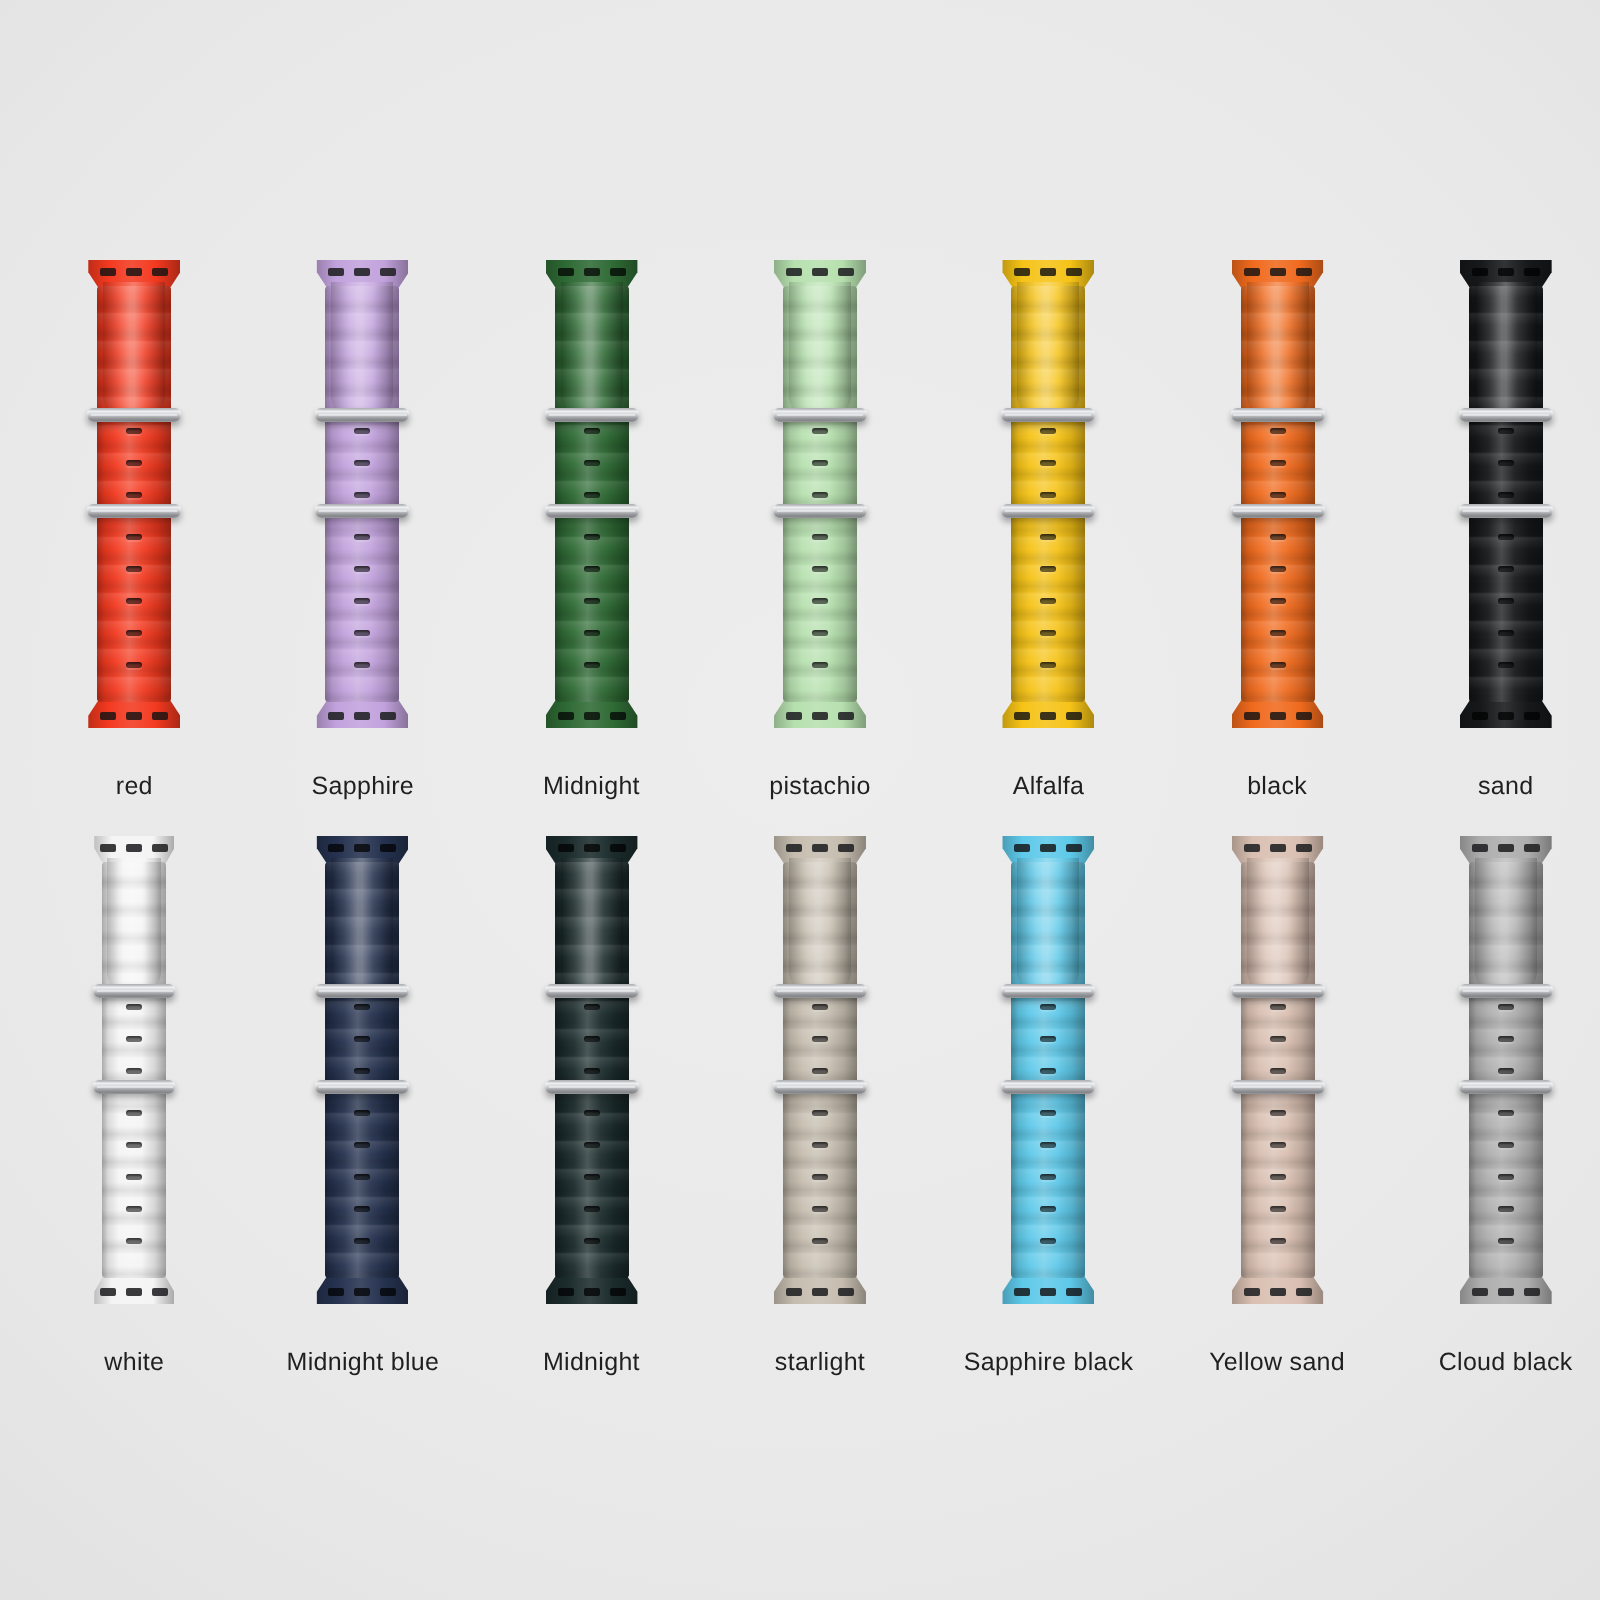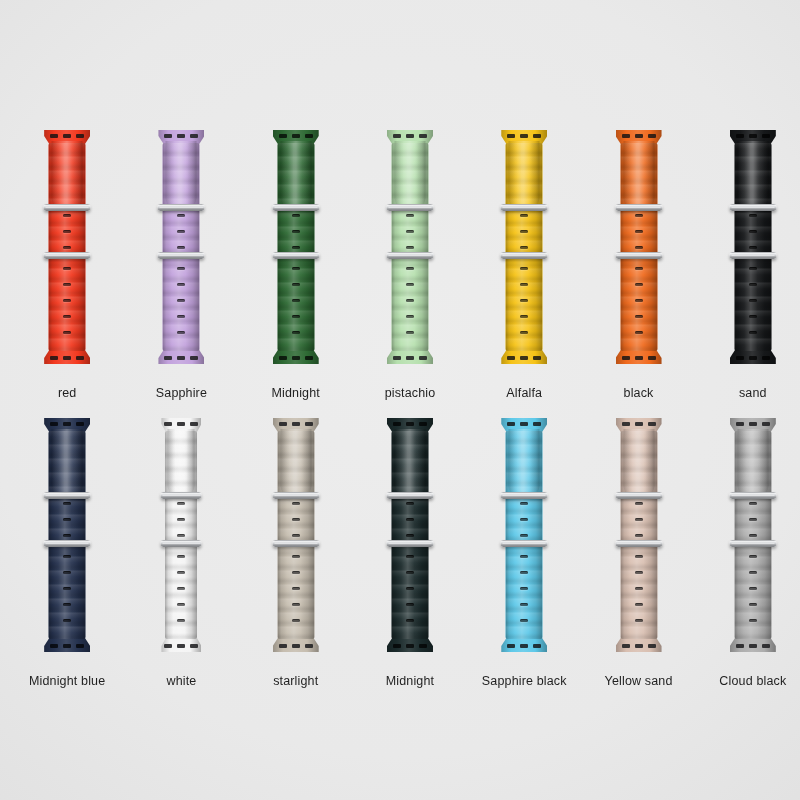--- a/index.html
+++ b/index.html
@@ -509,20 +509,57 @@
                 <span class="slot"></span>
               </div>
             </div>
           </div>
           <div class="label">sand</div>
         </div>
       </div>
     <div class="row row-2">
         <div class="swatch-cell">
           <div class="band-wrap">
+            <div class="band narrow pale" style="--c:#f4f4f4">
+              <div class="lug lug-top"></div>
+              <div class="lug lug-bottom"></div>
+              <div class="strap">
+                <div class="ribs"></div>
+              </div>
+              <div class="tab"></div>
+              <div class="holes holes-mid">
+                <span class="hole"></span>
+                <span class="hole"></span>
+                <span class="hole"></span>
+              </div>
+              <div class="holes holes-low">
+                <span class="hole"></span>
+                <span class="hole"></span>
+                <span class="hole"></span>
+                <span class="hole"></span>
+                <span class="hole"></span>
+              </div>
+              <div class="keeper keeper-1"></div>
+              <div class="keeper keeper-2"></div>
+              <div class="slots slots-top">
+                <span class="slot"></span>
+                <span class="slot"></span>
+                <span class="slot"></span>
+              </div>
+              <div class="slots slots-bottom">
+                <span class="slot"></span>
+                <span class="slot"></span>
+                <span class="slot"></span>
+              </div>
+            </div>
+          </div>
+          <div class="label">white</div>
+        </div>
+        <div class="swatch-cell">
+          <div class="band-wrap">
             <div class="band dark" style="--c:#25324f">
               <div class="lug lug-top"></div>
               <div class="lug lug-bottom"></div>
               <div class="strap">
                 <div class="ribs"></div>
               </div>
               <div class="tab"></div>
               <div class="holes holes-mid">
                 <span class="hole"></span>
                 <span class="hole"></span>
@@ -546,54 +583,54 @@
                 <span class="slot"></span>
                 <span class="slot"></span>
                 <span class="slot"></span>
               </div>
             </div>
           </div>
           <div class="label">Midnight blue</div>
         </div>
         <div class="swatch-cell">
           <div class="band-wrap">
-            <div class="band narrow pale" style="--c:#f4f4f4">
-              <div class="lug lug-top"></div>
-              <div class="lug lug-bottom"></div>
-              <div class="strap">
-                <div class="ribs"></div>
-              </div>
-              <div class="tab"></div>
-              <div class="holes holes-mid">
-                <span class="hole"></span>
-                <span class="hole"></span>
-                <span class="hole"></span>
-              </div>
-              <div class="holes holes-low">
-                <span class="hole"></span>
-                <span class="hole"></span>
-                <span class="hole"></span>
-                <span class="hole"></span>
-                <span class="hole"></span>
-              </div>
-              <div class="keeper keeper-1"></div>
-              <div class="keeper keeper-2"></div>
-              <div class="slots slots-top">
-                <span class="slot"></span>
-                <span class="slot"></span>
-                <span class="slot"></span>
-              </div>
-              <div class="slots slots-bottom">
-                <span class="slot"></span>
-                <span class="slot"></span>
-                <span class="slot"></span>
-              </div>
-            </div>
-          </div>
-          <div class="label">white</div>
+            <div class="band dark" style="--c:#1b2b2c">
+              <div class="lug lug-top"></div>
+              <div class="lug lug-bottom"></div>
+              <div class="strap">
+                <div class="ribs"></div>
+              </div>
+              <div class="tab"></div>
+              <div class="holes holes-mid">
+                <span class="hole"></span>
+                <span class="hole"></span>
+                <span class="hole"></span>
+              </div>
+              <div class="holes holes-low">
+                <span class="hole"></span>
+                <span class="hole"></span>
+                <span class="hole"></span>
+                <span class="hole"></span>
+                <span class="hole"></span>
+              </div>
+              <div class="keeper keeper-1"></div>
+              <div class="keeper keeper-2"></div>
+              <div class="slots slots-top">
+                <span class="slot"></span>
+                <span class="slot"></span>
+                <span class="slot"></span>
+              </div>
+              <div class="slots slots-bottom">
+                <span class="slot"></span>
+                <span class="slot"></span>
+                <span class="slot"></span>
+              </div>
+            </div>
+          </div>
+          <div class="label">Midnight</div>
         </div>
         <div class="swatch-cell">
           <div class="band-wrap">
             <div class="band pale" style="--c:#c6bdaf">
               <div class="lug lug-top"></div>
               <div class="lug lug-bottom"></div>
               <div class="strap">
                 <div class="ribs"></div>
               </div>
               <div class="tab"></div>
@@ -617,57 +654,20 @@
                 <span class="slot"></span>
               </div>
               <div class="slots slots-bottom">
                 <span class="slot"></span>
                 <span class="slot"></span>
                 <span class="slot"></span>
               </div>
             </div>
           </div>
           <div class="label">starlight</div>
-        </div>
-        <div class="swatch-cell">
-          <div class="band-wrap">
-            <div class="band dark" style="--c:#1b2b2c">
-              <div class="lug lug-top"></div>
-              <div class="lug lug-bottom"></div>
-              <div class="strap">
-                <div class="ribs"></div>
-              </div>
-              <div class="tab"></div>
-              <div class="holes holes-mid">
-                <span class="hole"></span>
-                <span class="hole"></span>
-                <span class="hole"></span>
-              </div>
-              <div class="holes holes-low">
-                <span class="hole"></span>
-                <span class="hole"></span>
-                <span class="hole"></span>
-                <span class="hole"></span>
-                <span class="hole"></span>
-              </div>
-              <div class="keeper keeper-1"></div>
-              <div class="keeper keeper-2"></div>
-              <div class="slots slots-top">
-                <span class="slot"></span>
-                <span class="slot"></span>
-                <span class="slot"></span>
-              </div>
-              <div class="slots slots-bottom">
-                <span class="slot"></span>
-                <span class="slot"></span>
-                <span class="slot"></span>
-              </div>
-            </div>
-          </div>
-          <div class="label">Midnight</div>
         </div>
         <div class="swatch-cell">
           <div class="band-wrap">
             <div class="band bright" style="--c:#5ec9e9">
               <div class="lug lug-top"></div>
               <div class="lug lug-bottom"></div>
               <div class="strap">
                 <div class="ribs"></div>
               </div>
               <div class="tab"></div>

